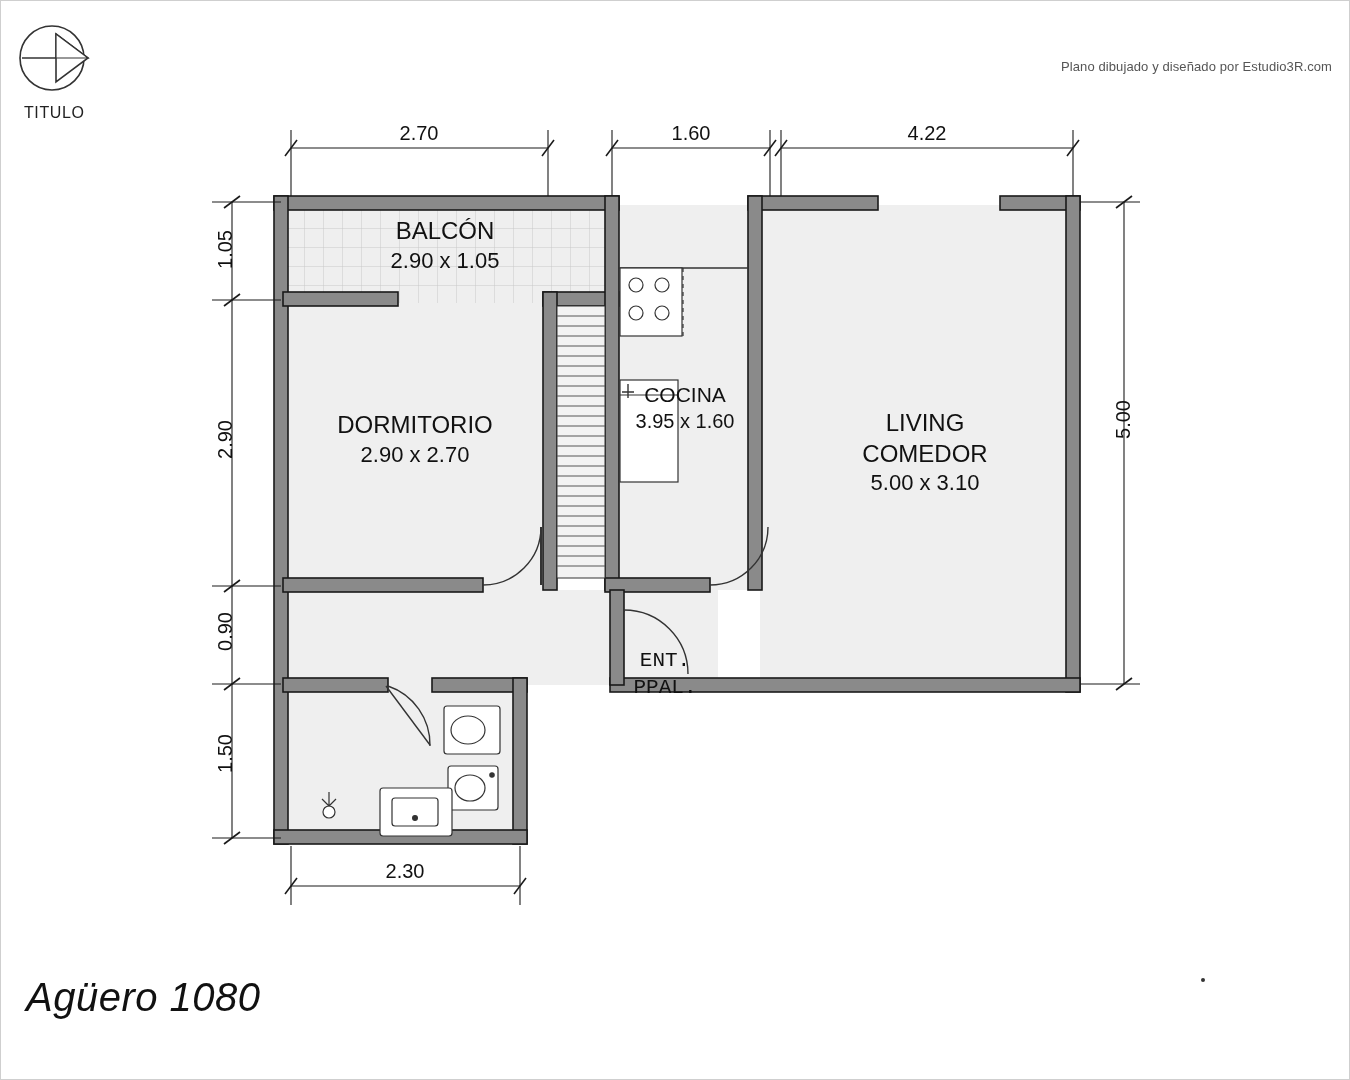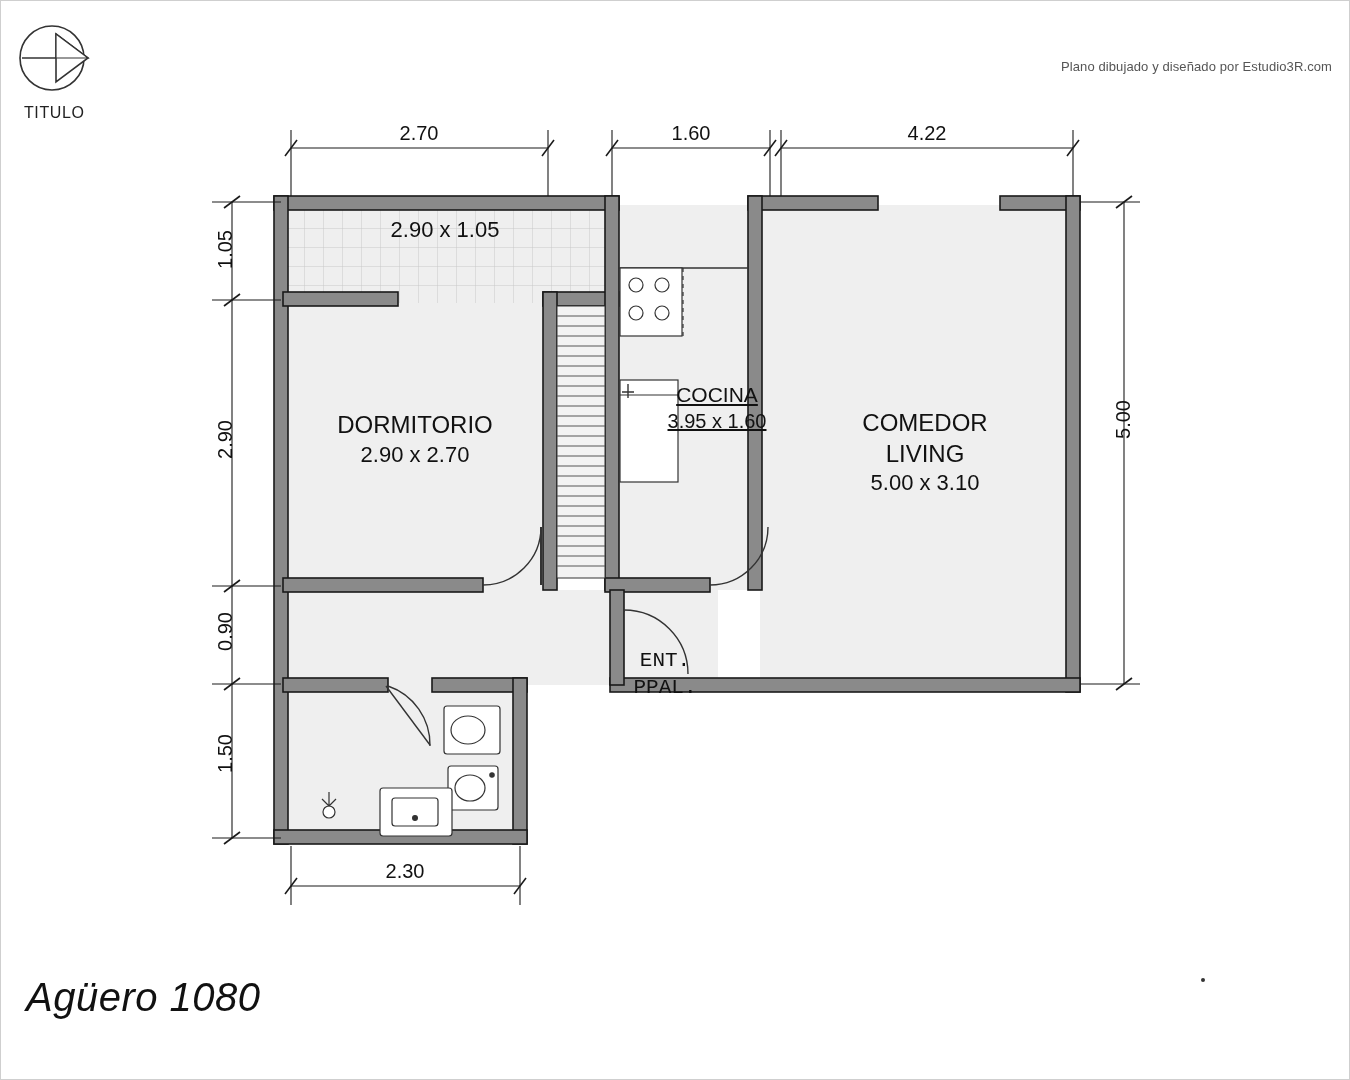--- a/index.html
+++ b/index.html
@@ -302,36 +302,37 @@
         <line x1="514" y1="894" x2="526" y2="878"></line>
       </g>
     </g>
   </svg>
 
   <div class="abs credit">Plano dibujado y diseñado por Estudio3R.com</div>
 
   <div class="abs north-label">TITULO</div>
 
   <div class="abs room-label" style="left:300px; top:216px; width:290px;">
+    <div class="room-name">BALCÓN</div>
     <div class="room-dims">2.90 x 1.05</div>
   </div>
 
   <div class="abs room-label" style="left:285px; top:410px; width:260px;">
     <div class="room-name">DORMITORIO</div>
     <div class="room-dims">2.90 x 2.70</div>
   </div>
 
-  <div class="abs room-label small" style="left:642px; top:382px; width:150px;text-decoration:underline;">
+  <div class="abs room-label small" style="left:610px; top:382px; width:150px;">
     <div class="room-name">COCINA</div>
     <div class="room-dims">3.95 x 1.60</div>
   </div>
 
   <div class="abs room-label" style="left:790px; top:408px; width:270px;">
+    <div class="room-name">LIVING</div>
     <div class="room-name">COMEDOR</div>
-    <div class="room-name">LIVING</div>
     <div class="room-dims">5.00 x 3.10</div>
   </div>
 
   <div class="abs room-label small" style="left:600px; top:648px; width:130px;font-family:Liberation Mono, monospace;">
     <div class="room-name">ENT.</div>
     <div class="room-name">PPAL.</div>
   </div>
 
   <div class="abs dim" style="left:369px; top:122px; width:100px;">2.70</div>
   <div class="abs dim" style="left:641px; top:122px; width:100px;">1.60</div>

